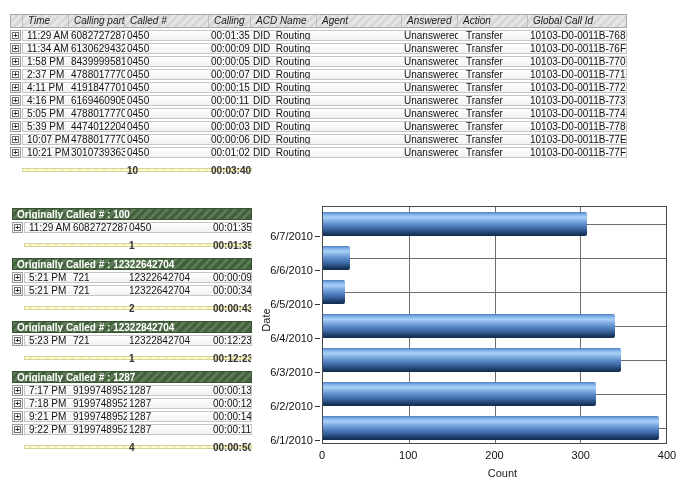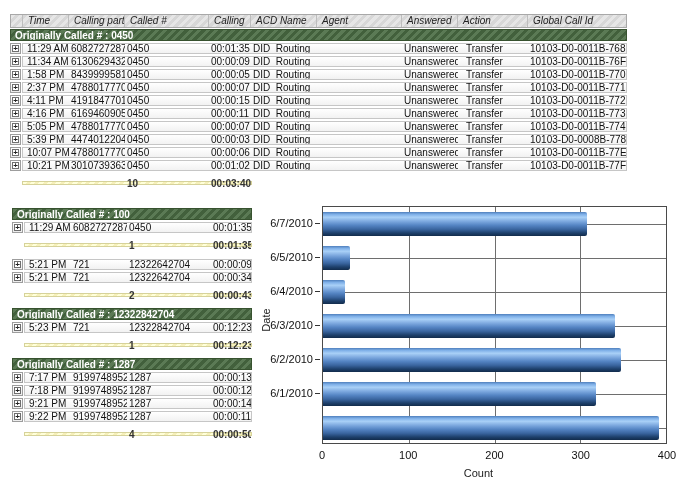--- a/index.html
+++ b/index.html
@@ -66,56 +66,55 @@
   .group-tables { position:absolute; left:12px; top:207px; width:240px; display:flex; flex-direction:column; gap:10px; }
   .group .row-body { grid-template-columns:46px 56px 84px 1fr; }
   .group .summary-body { grid-template-columns:46px 56px 84px 1fr; width:228px; }
 
   
   .chart { position:absolute; left:258px; top:200px; width:414px; height:282px; font-size:11px; color:#111; }
   .ylabel-title {
     position:absolute; left:-12px; top:114px; width:40px; text-align:center;
     transform:rotate(-90deg); font-size:11px; color:#222;
   }
-  .ylabels { position:absolute; left:0; top:6px; width:62px; height:238px; }
+  .ylabels { position:absolute; left:0; top:19px; width:62px; height:238px; }
   .ylab { height:34px; display:flex; align-items:center; justify-content:flex-end; white-space:nowrap; }
   .ydash { width:5px; height:1px; background:#333; margin-left:2px; }
   .plot { position:absolute; left:64px; top:6px; width:345px; height:238px; border:1px solid #4a4a4a; background:#fff; }
   .vgrid { position:absolute; top:0; bottom:0; width:1px; background:#6e6e6e; }
   .cband { position:relative; height:34px; }
   .hgrid { position:absolute; left:0; right:0; top:50%; height:1px; background:#6e6e6e; }
   .bar {
     position:absolute; left:0; top:50%; transform:translateY(-50%); height:24px;
     border-radius:0 2px 2px 0;
     background:linear-gradient(180deg,#4f7fbc 0%,#7fb0e8 10%,#a9d0f7 22%,#7aa6dd 40%,#5585c4 55%,#3a659f 72%,#1d3f6a 88%,#122c4c 100%);
   }
   .xticks { position:absolute; left:64px; top:249px; width:345px; height:13px; }
   .xlab { position:absolute; top:0; transform:translateX(-50%); font-size:11px; color:#111; }
-  .xlabel-title { position:absolute; left:48px; top:267px; width:345px; text-align:center; font-size:11px; color:#222; }
+  .xlabel-title { position:absolute; left:72px; top:267px; width:345px; text-align:center; font-size:11px; color:#222; }
 </style>
 </head>
 <body>
 
 <div class="page">
 
   <div class="main-table">
     <div class="theader">
       <div class="hcell"></div>
 
     <div class="hcell">Time</div>
         <div class="hcell">Calling party #</div>
         <div class="hcell">Called #</div>
         <div class="hcell">Calling</div>
         <div class="hcell">ACD Name</div>
         <div class="hcell">Agent</div>
         <div class="hcell">Answered</div>
         <div class="hcell">Action</div>
         <div class="hcell">Global Call Id</div>
       </div>
-    <div class="band-row">Originally Called # : 0450</div>
     <div>
         <div class="trow">
     <div class="expand-cell">
       <span class="plus">+</span>
     </div>
     <div class="row-body">
       <div class="c time">11:29 AM</div>
       <div class="c">6082727287</div>
       <div class="c">0450</div>
       <div class="c dur">00:01:35</div>
@@ -228,21 +227,21 @@
     </div>
     <div class="row-body">
       <div class="c time">5:39 PM</div>
       <div class="c">4474012204</div>
       <div class="c">0450</div>
       <div class="c dur">00:00:03</div>
       <div class="c">DID_Routing</div>
       <div class="c"></div>
       <div class="c ans">Unanswered</div>
       <div class="c act">Transfer</div>
-      <div class="c gcid">10103-D0-0008B-778</div>
+      <div class="c gcid">10103-D0-0011B-778</div>
     </div>
   </div>
         <div class="trow">
     <div class="expand-cell">
       <span class="plus">+</span>
     </div>
     <div class="row-body">
       <div class="c time">10:07 PM</div>
       <div class="c">4788017770</div>
       <div class="c">0450</div>
@@ -302,20 +301,21 @@
       <div class="summary-spacer"></div>
       <div class="summary-body">
         <div class="c"></div>
         <div class="c"></div>
         <div class="c">1</div>
         <div class="c dur">00:01:35</div>
       </div>
     </div>
   </div>
       <div class="group">
+    <div class="band-row">Originally Called # : 12322642704</div>
     <div>
           <div class="trow">
     <div class="expand-cell">
       <span class="plus">+</span>
     </div>
     <div class="row-body">
       <div class="c time">5:21 PM</div>
       <div class="c">721</div>
       <div class="c">12322642704</div>
       <div class="c dur">00:00:09</div>
@@ -426,20 +426,24 @@
       </div>
     </div>
   </div>
     </div>
 
   <div class="chart">
     <div class="ylabel-title">Date</div>
     <div class="ylabels">
         <div class="ylab">
           <span>6/7/2010</span>
+          <span class="ydash"></span>
+        </div>
+        <div class="ylab">
+          <span>6/6/2010</span>
           <span class="ydash"></span>
         </div>
         <div class="ylab">
           <span>6/5/2010</span>
           <span class="ydash"></span>
         </div>
         <div class="ylab">
           <span>6/4/2010</span>
           <span class="ydash"></span>
         </div>

